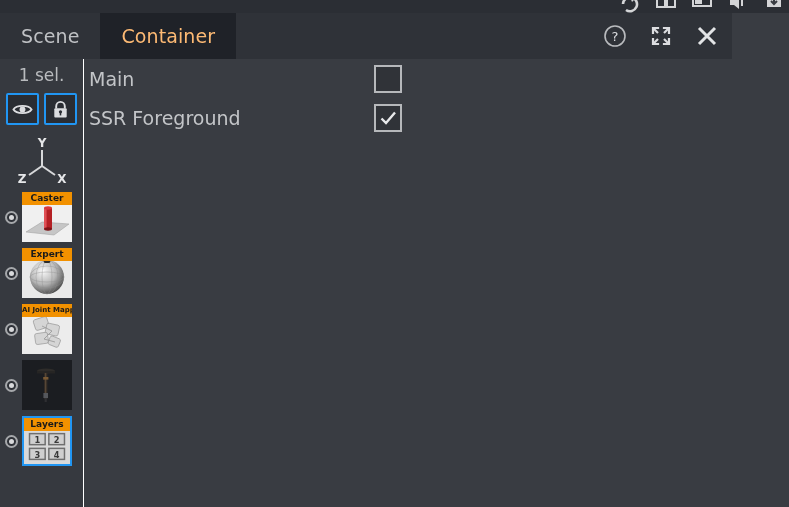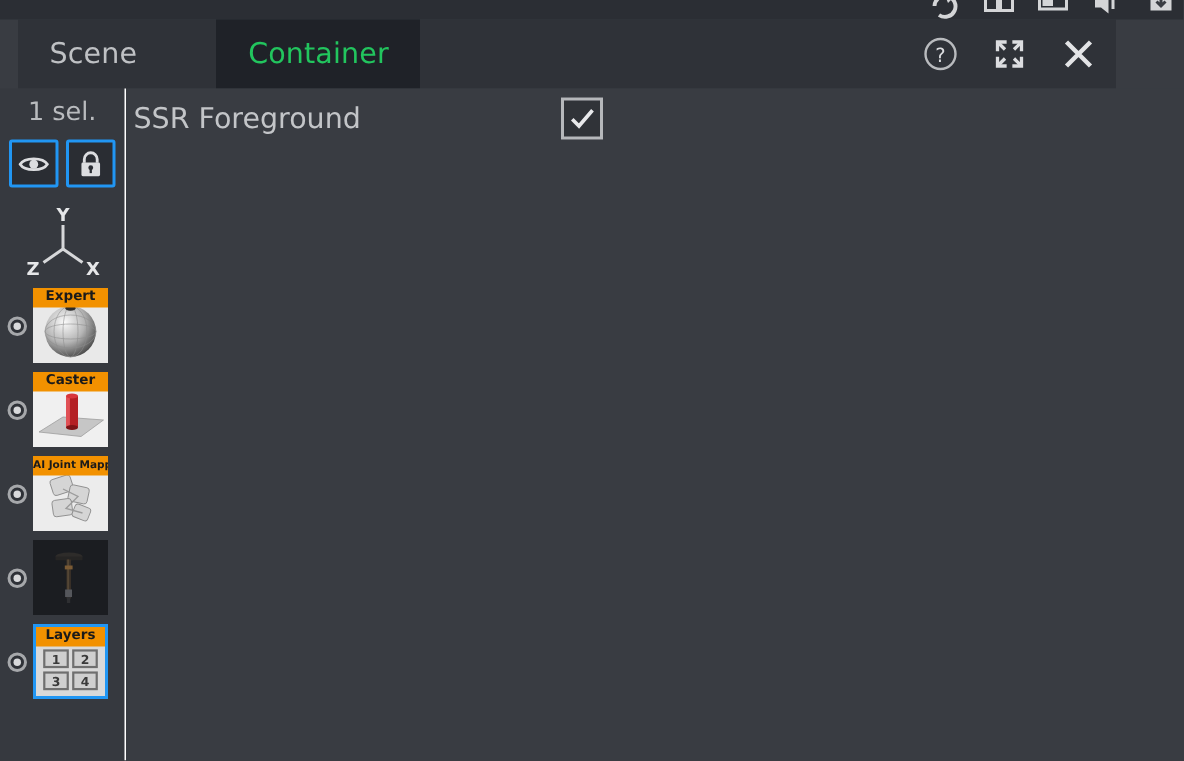--- a/index.html
+++ b/index.html
@@ -36,41 +36,40 @@
     height: 13px;
     overflow: hidden;
     display: block;
     position: relative;
   }
   .cut-icon svg { position: absolute; left: 0; top: -9px; }
 
   
   #tabbar {
     position: absolute;
-    left: 12px; top: 13px;
+    left: 0; top: 13px;
     width: 732px; height: 46px;
     background: #2f3238;
     display: flex;
     align-items: stretch;
   }
   .tab {
     display: flex;
     align-items: center;
     justify-content: center;
     padding: 0 21px;
     font-size: 19px;
     color: #bfc1c4;
     cursor: pointer;
     letter-spacing: .1px;
     white-space: nowrap;
   }
   .tab.active {
     background: #1f2228;
-    color: #22c55e;
-    margin-left: 32px;
+    color: #fdba74;
   }
 
   #tab-tools {
     margin-left: auto;
     display: flex;
     align-items: center;
     gap: 20px;
     padding: 0 12px 0 0;
   }
   .tool-btn {
@@ -313,20 +312,39 @@
       <path d="M31 30 L31 14" stroke="#d7d8da" stroke-width="2"></path>
       <path d="M31 30 L18 39" stroke="#d7d8da" stroke-width="2"></path>
       <path d="M31 30 L44 39" stroke="#d7d8da" stroke-width="2"></path>
       <text x="31" y="11" font-size="12" font-weight="bold" fill="#e6e7e9" text-anchor="middle" font-family="DejaVu Sans, sans-serif">Y</text>
       <text x="11" y="47" font-size="12" font-weight="bold" fill="#e6e7e9" text-anchor="middle" font-family="DejaVu Sans, sans-serif">Z</text>
       <text x="51" y="47" font-size="12" font-weight="bold" fill="#e6e7e9" text-anchor="middle" font-family="DejaVu Sans, sans-serif">X</text>
     </svg>
   </div>
 
   <div id="thumb-list">
+
+    <div class="thumb-row">
+      <div class="radio-cell">
+        <span class="radio">
+            <i></i>
+          </span>
+      </div>
+      <div class="thumb">
+        <svg class="thumb-art" viewBox="0 0 50 50">
+          <rect width="50" height="50" fill="#f0f0f0"></rect>
+          <path d="M4 40 L20 30 L47 32 L32 43 Z" fill="#c6c6c6" stroke="#9a9a9a" stroke-width="0.5"></path>
+          <rect x="22" y="16" width="8" height="21" fill="#b42024"></rect>
+          <rect x="22" y="16" width="2.6" height="21" fill="#e05055"></rect>
+          <ellipse cx="26" cy="16" rx="4" ry="1.7" fill="#d8373c"></ellipse>
+          <ellipse cx="26" cy="37" rx="4" ry="1.7" fill="#7d1417"></ellipse>
+        </svg>
+        <div class="thumb-label">Caster</div>
+      </div>
+    </div>
 
     <div class="thumb-row">
       <div class="radio-cell">
         <span class="radio">
             <i></i>
           </span>
       </div>
       <div class="thumb">
         <svg class="thumb-art" viewBox="0 0 50 50">
           <defs>
@@ -351,39 +369,20 @@
     </div>
 
     <div class="thumb-row">
       <div class="radio-cell">
         <span class="radio">
             <i></i>
           </span>
       </div>
       <div class="thumb">
         <svg class="thumb-art" viewBox="0 0 50 50">
-          <rect width="50" height="50" fill="#f0f0f0"></rect>
-          <path d="M4 40 L20 30 L47 32 L32 43 Z" fill="#c6c6c6" stroke="#9a9a9a" stroke-width="0.5"></path>
-          <rect x="22" y="16" width="8" height="21" fill="#b42024"></rect>
-          <rect x="22" y="16" width="2.6" height="21" fill="#e05055"></rect>
-          <ellipse cx="26" cy="16" rx="4" ry="1.7" fill="#d8373c"></ellipse>
-          <ellipse cx="26" cy="37" rx="4" ry="1.7" fill="#7d1417"></ellipse>
-        </svg>
-        <div class="thumb-label">Caster</div>
-      </div>
-    </div>
-
-    <div class="thumb-row">
-      <div class="radio-cell">
-        <span class="radio">
-            <i></i>
-          </span>
-      </div>
-      <div class="thumb">
-        <svg class="thumb-art" viewBox="0 0 50 50">
           <rect width="50" height="50" fill="#ececec"></rect>
           <g fill="#d5d5d5" stroke="#8e8e8e" stroke-width="0.6">
             <rect x="12" y="14" width="14" height="11" rx="2" transform="rotate(-18 19 19)"></rect>
             <rect x="24" y="20" width="13" height="11" rx="2" transform="rotate(12 30 25)"></rect>
             <rect x="13" y="29" width="13" height="11" rx="2" transform="rotate(-8 19 34)"></rect>
             <rect x="27" y="33" width="11" height="9" rx="2" transform="rotate(22 32 37)"></rect>
           </g>
           <g stroke="#9c9c9c" stroke-width="0.9" fill="none">
             <path d="M20 22 L30 27 L22 35 L33 38"></path>
           </g>
@@ -436,20 +435,26 @@
         </svg>
         <div class="thumb-label">Layers</div>
       </div>
     </div>
 
   </div>
 </div>
 
 <div id="content">
 
+  <div class="prop-row">
+    <div class="prop-label">Main</div>
+    <div class="checkbox">
+      
+    </div>
+  </div>
 
   <div class="prop-row">
     <div class="prop-label">SSR Foreground</div>
     <div class="checkbox checked">
       <svg width="20" height="20" viewBox="0 0 20 20">
           <path d="M3.5 10.5 L8 15 L17 4.5" fill="none" stroke="#e8e9eb" stroke-width="2.4"></path>
         </svg>
     </div>
   </div>
 

